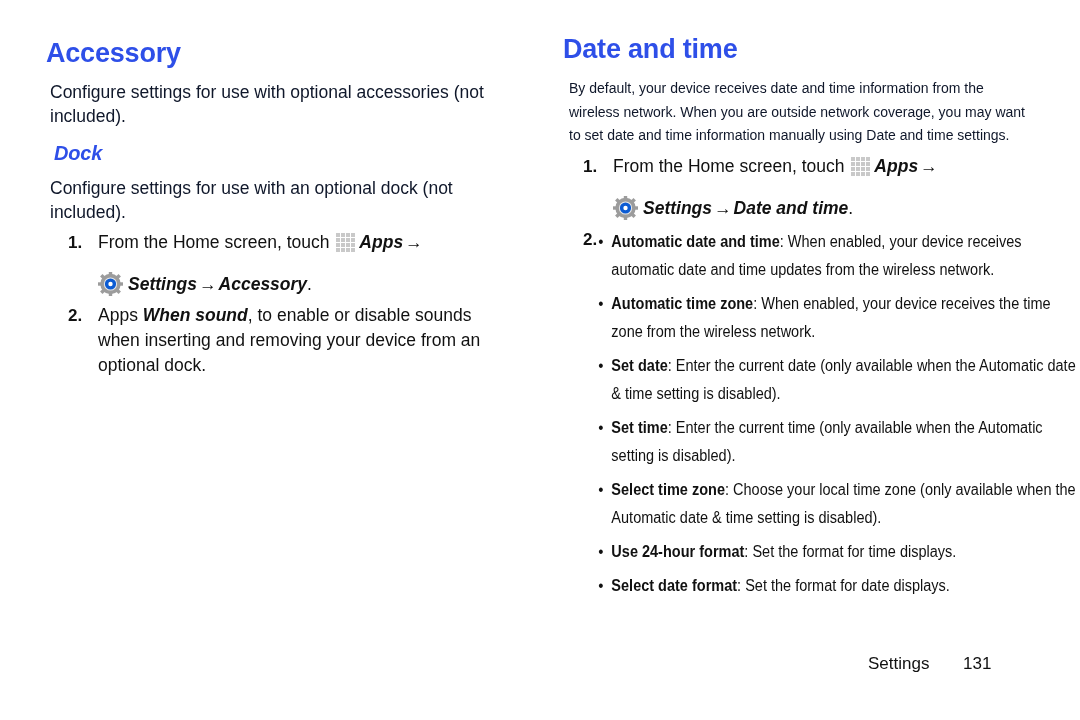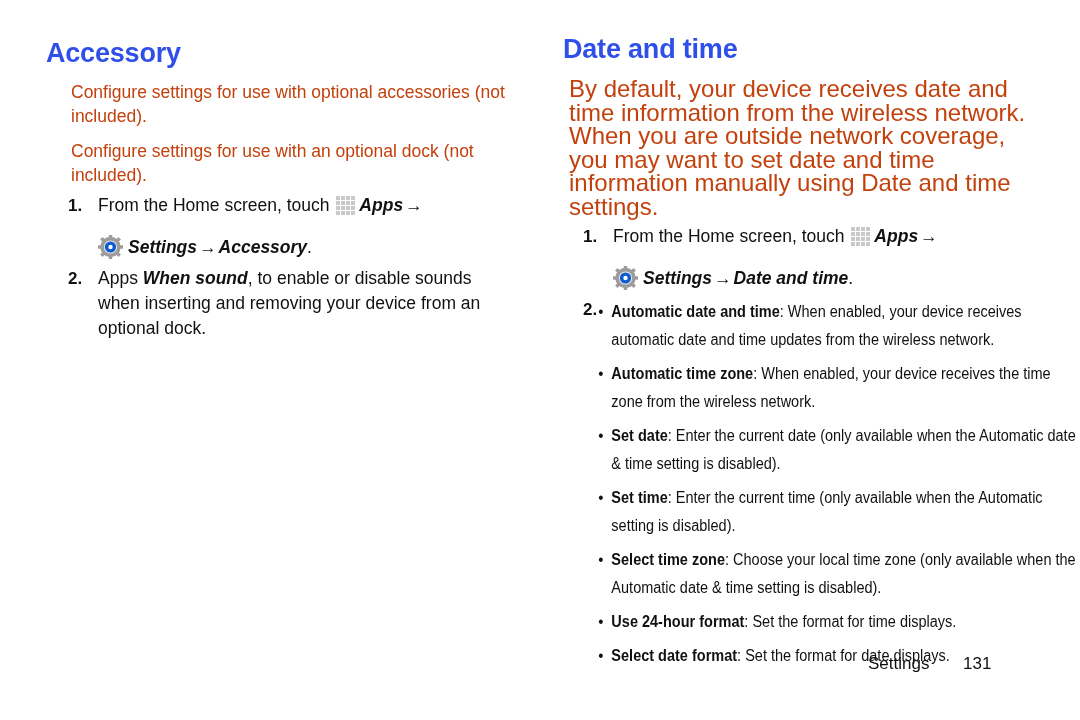--- a/index.html
+++ b/index.html
@@ -45,25 +45,25 @@
     font-weight: bold;
     font-style: italic;
     color: #2E4FE8;
     margin: 14px 0 0 8px;
     letter-spacing: -0.2px;
   }
 
   p.body-text {
     font-size: 17.5px;
     line-height: 24px;
-    margin: 11px 0 0 25px;
-    color: #c2410c;
+    margin: 11px 0 0 4px;
+    color: #0f172a;
   }
   .col-right p.body-text {
-    font-size: 24px;
+    font-size: 14px;
     line-height: 23.5px;
     margin-top: 12px;
     margin-left: 6px;
   }
 
   ol.steps {
     list-style: none;
     margin: 6px 0 0 0;
     padding: 0;
   }
@@ -159,20 +159,21 @@
 <body>
 
 <div class="page">
 
   <div class="col col-left">
 
     <h1 class="section-title">Accessory</h1>
 
     <p class="body-text">Configure settings for use with optional accessories (not included).</p>
 
+    <h2 class="sub-title">Dock</h2>
 
     <p class="body-text">Configure settings for use with an optional dock (not included).</p>
 
     <ol class="steps">
 
       <li>
         <span class="num">1.</span>
         <span class="step-line">
           <span>From the Home screen, touch </span><span class="apps-icon"><svg width="20" height="19" viewBox="0 0 20 19" xmlns="http://www.w3.org/2000/svg">
                 <g fill="#C9C9C9">

